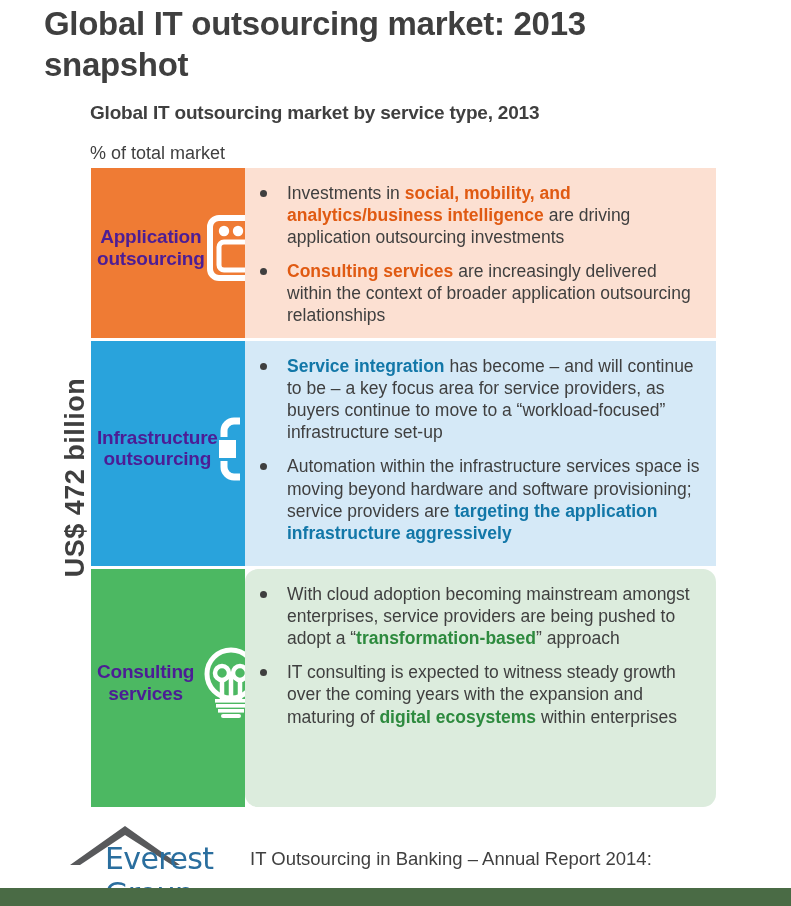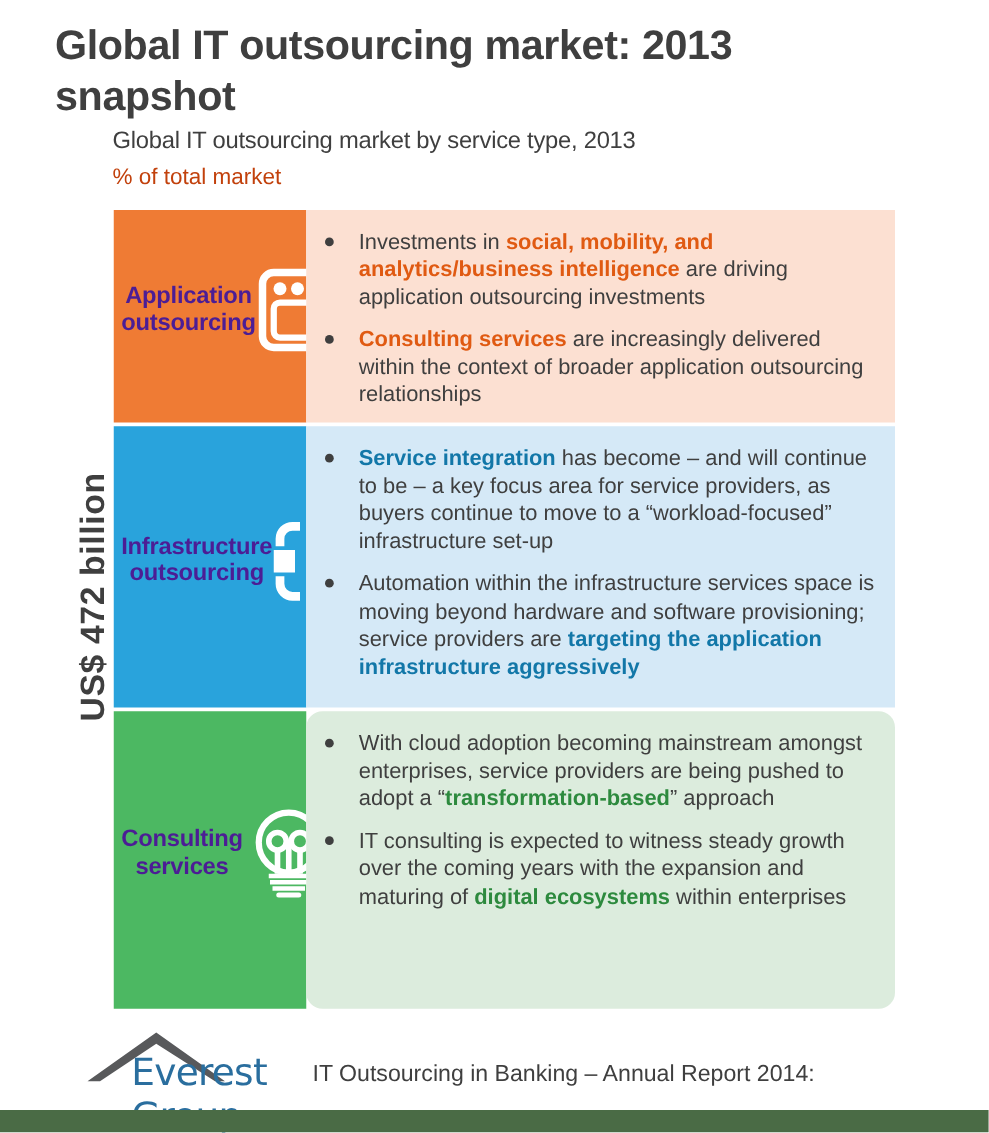--- a/index.html
+++ b/index.html
@@ -16,49 +16,49 @@
     position: relative;
     width: 791px;
     height: 906px;
     background: #ffffff;
   }
 
   
   .title {
     position: absolute;
     left: 44px;
-    top: 16px;
+    top: 4px;
     width: 600px;
     font-size: 33px;
     font-weight: bold;
     line-height: 1.24;
     color: #3f3f3f;
     letter-spacing: -0.3px;
   }
 
   
   .subtitle-wrap {
     position: absolute;
     left: 90px;
     top: 101px;
     width: 640px;
   }
   .subtitle-main {
     font-size: 19px;
-    font-weight: normal;
+    font-weight: bold;
     color: #3f3f3f;
     line-height: 1.3;
     letter-spacing: -0.2px;
   }
   .subtitle-sub {
     font-size: 18px;
     font-weight: normal;
-    color: #c2410c;
+    color: #404040;
     line-height: 1.3;
-    margin-top: 4px;
+    margin-top: 16px;
   }
 
   
   .vaxis {
     position: absolute;
     left: -95px;
     top: 462px;
     width: 340px;
     text-align: center;
     transform: rotate(-90deg);

